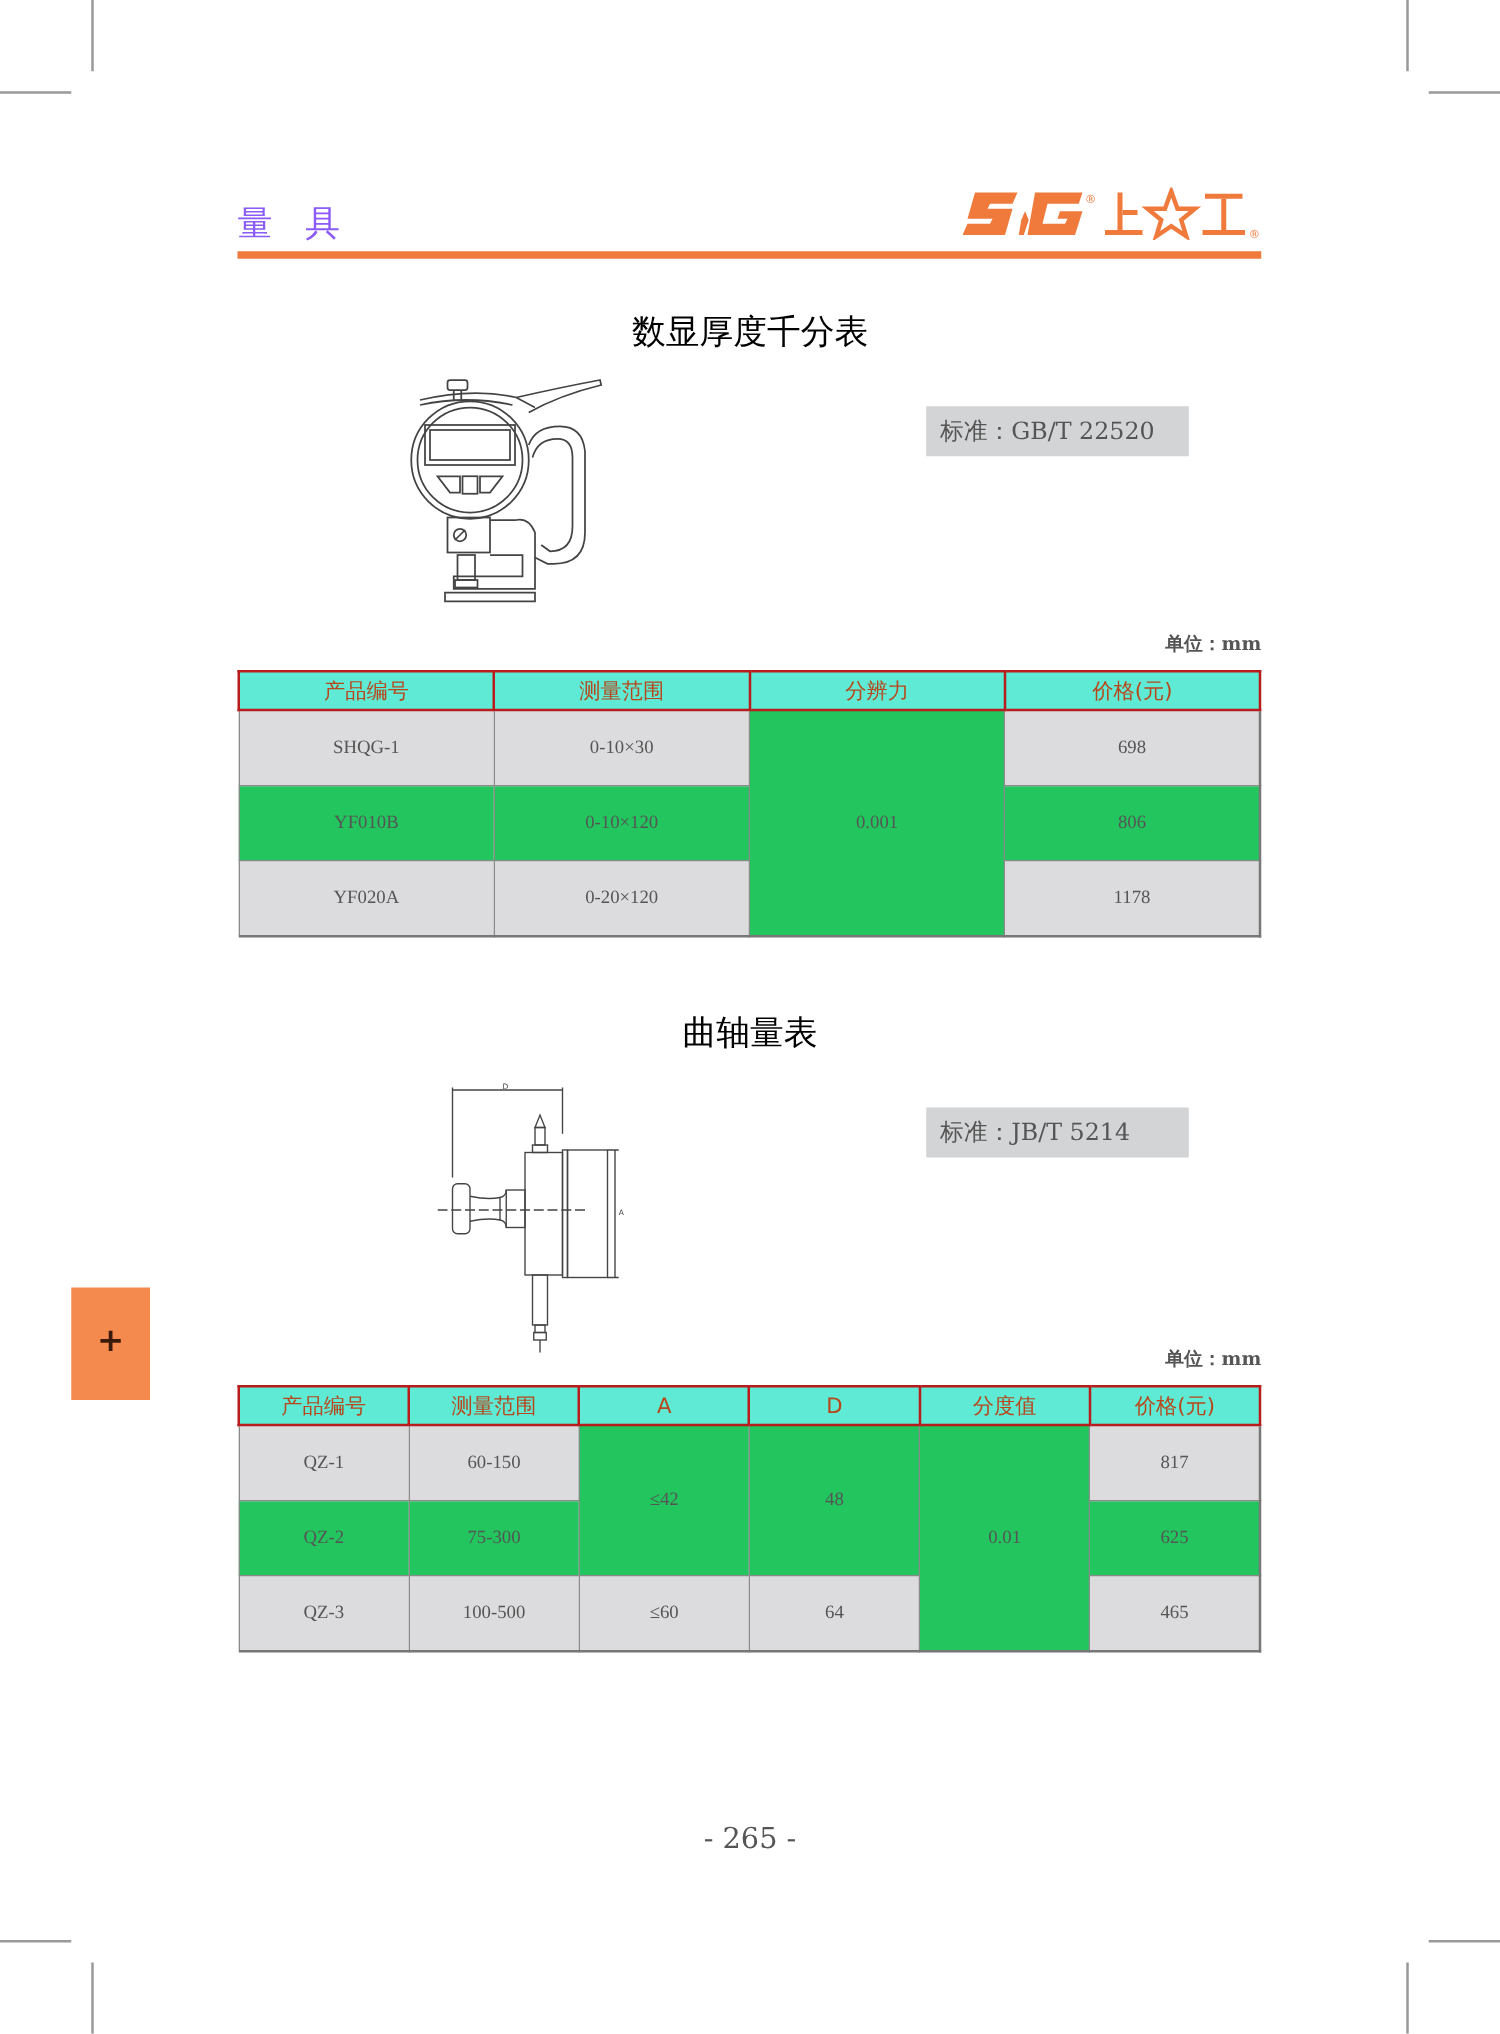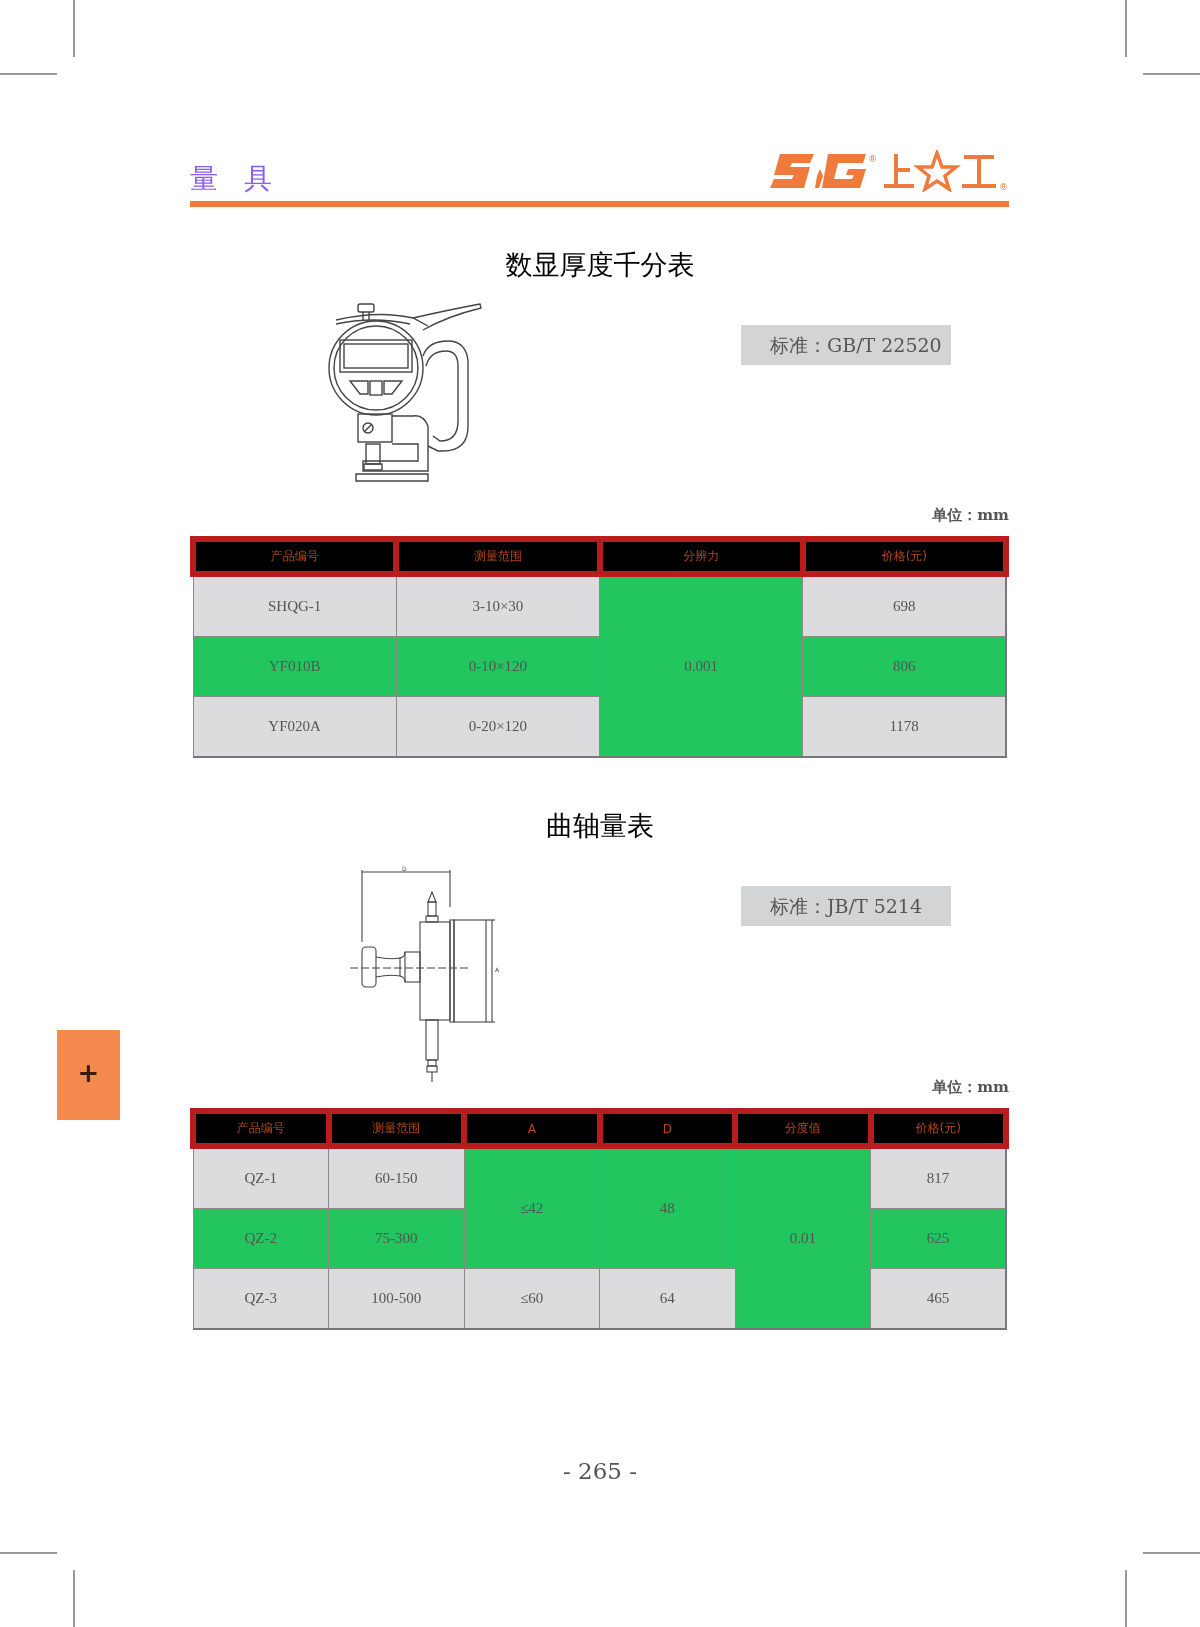--- a/index.html
+++ b/index.html
@@ -6,26 +6,26 @@
   body { width:1200px; height:1627px; position:relative; overflow:hidden;
          font-family:"DejaVu Serif","Liberation Serif",serif; color:#444; }
   .crop { position:absolute; background:#999; }
   .section-title-top { position:absolute; left:190px; top:160px; font-family:"DejaVu Sans",sans-serif;
          font-size:28px; color:#8b5cf6; letter-spacing:26px; }
   .rule { position:absolute; left:190px; top:201px; width:819px; height:6px; background:#ef7a3c; }
   .logo { position:absolute; left:770px; top:150px; width:240px; height:42px; }
   .prod-title { position:absolute; left:0; width:1200px; text-align:center;
          font-family:"DejaVu Sans",sans-serif; font-size:27px; color:#000000; }
   .std-box { position:absolute; left:741px; width:210px; height:40px; background:#d3d4d6;
-         font-size:19px; color:#555; line-height:40px; box-sizing:border-box; padding-left:29px; }
+         font-size:19px; color:#555; line-height:40px; box-sizing:border-box; padding-left:11px; }
   .unit { position:absolute; right:191px; font-size:15px; color:#555;font-weight:bold; }
   table.spec { position:absolute; left:190px; width:819px; border-collapse:collapse; table-layout:fixed;
          font-family:"Liberation Serif",serif; font-size:15px; color:#555; }
-  table.spec th { background:#000000; color:#b9461a; font-weight:normal; height:27px;
-         border:6px solid #b91c1c; font-family:"DejaVu Sans",sans-serif; font-size:12px; }
+  table.spec th { background:#5eead4; color:#b9461a; font-weight:normal; height:27px;
+         border:2px solid #b91c1c; font-family:"DejaVu Sans",sans-serif; font-size:17px; }
   table.spec td { height:27px; text-align:center; border:1px solid #8a8a8a; padding:16px; }
   table.spec tr.g td.z { background:#dcdcde; }
   table.spec td.w { background:#22c55e; }
   table.spec { border-bottom:2px solid #777; border-right:2px solid #777; }
   .side-tab { position:absolute; left:57px; top:1030px; width:63px; height:90px; background:#f58a4e;
          color:#3a1a0a; font-size:26px; font-family:"DejaVu Sans",sans-serif; text-align:center; line-height:86px; font-weight:bold; }
   .page-no { position:absolute; left:0; width:1200px; top:1458px; text-align:center; font-size:23px; color:#555; }
   svg { position:absolute; }
 </style>
 </head>
@@ -104,21 +104,21 @@
     </colgroup>
   <tbody>
       <tr>
     <th>产品编号</th>
     <th>测量范围</th>
     <th>分辨力</th>
     <th>价格(元)</th>
   </tr>
   <tr class="g">
     <td class="z">SHQG-1</td>
-    <td class="z">3-10×30</td>
+    <td class="z">0-10×30</td>
     <td class="w" rowspan="3">0.001</td>
     <td class="z">698</td>
   </tr>
   <tr>
     <td class="w">YF010B</td>
     <td class="w">0-10×120</td>
     <td class="w">806</td>
   </tr>
   <tr class="g">
     <td class="z">YF020A</td>

